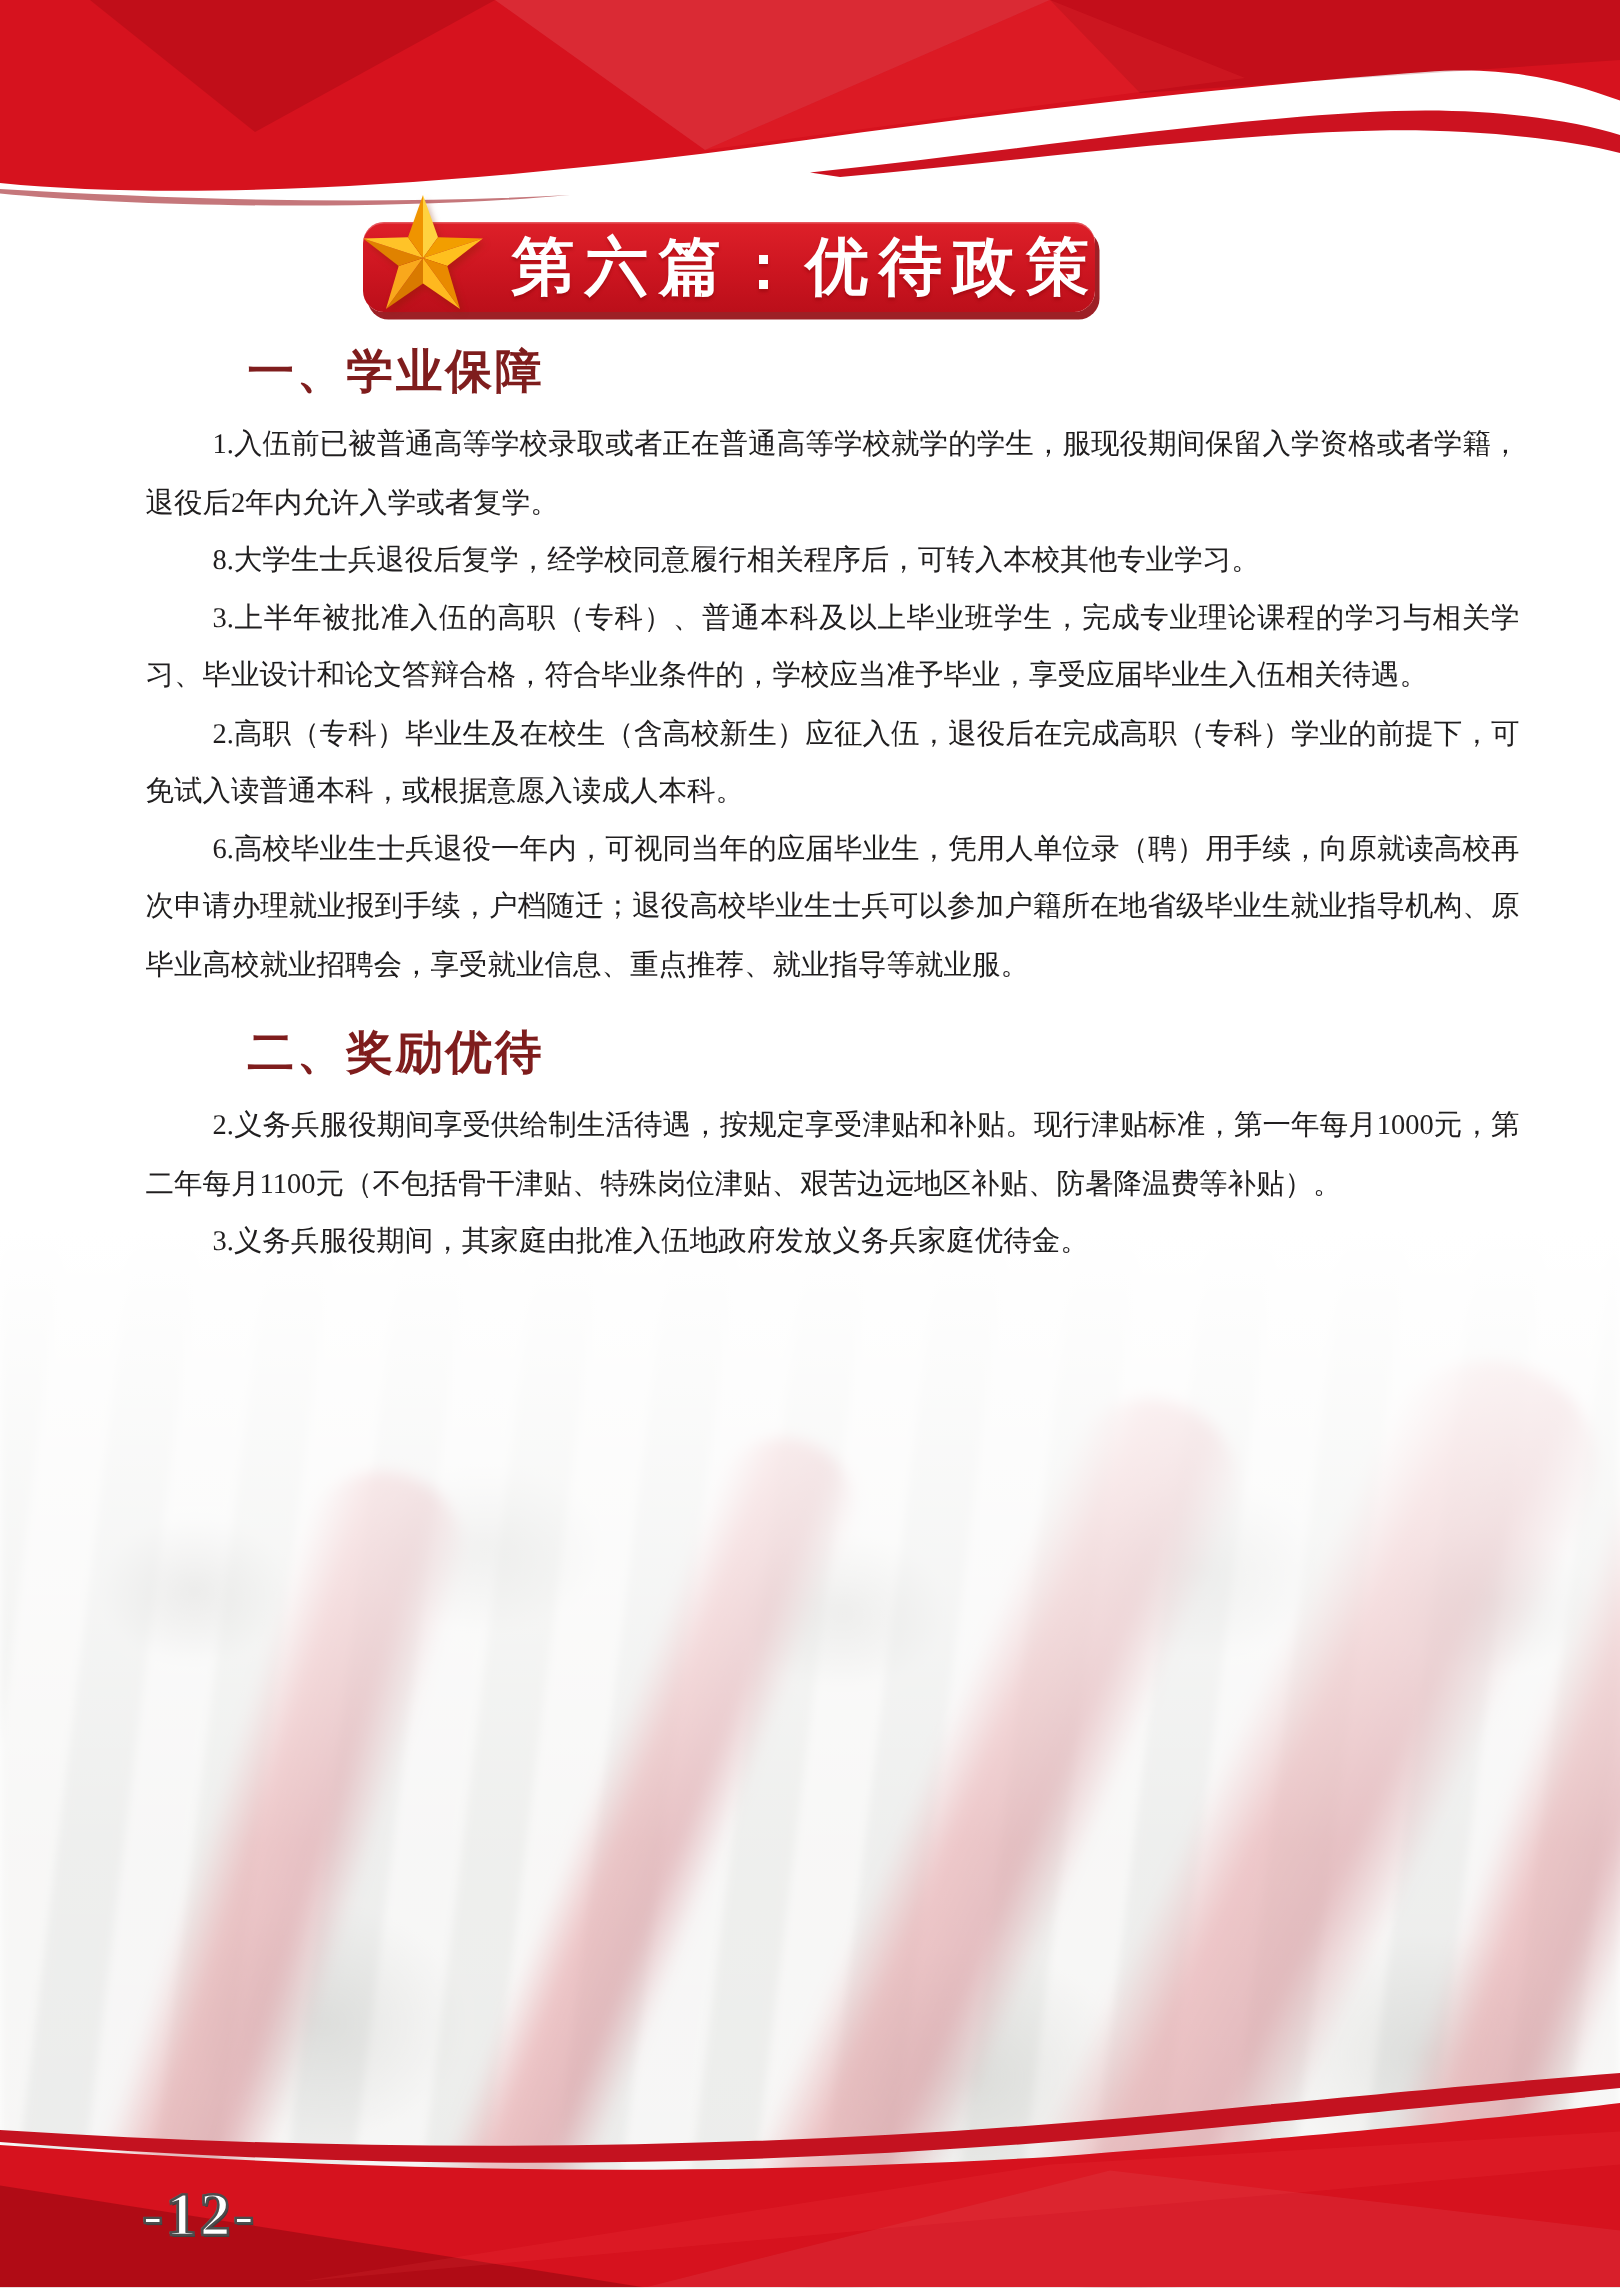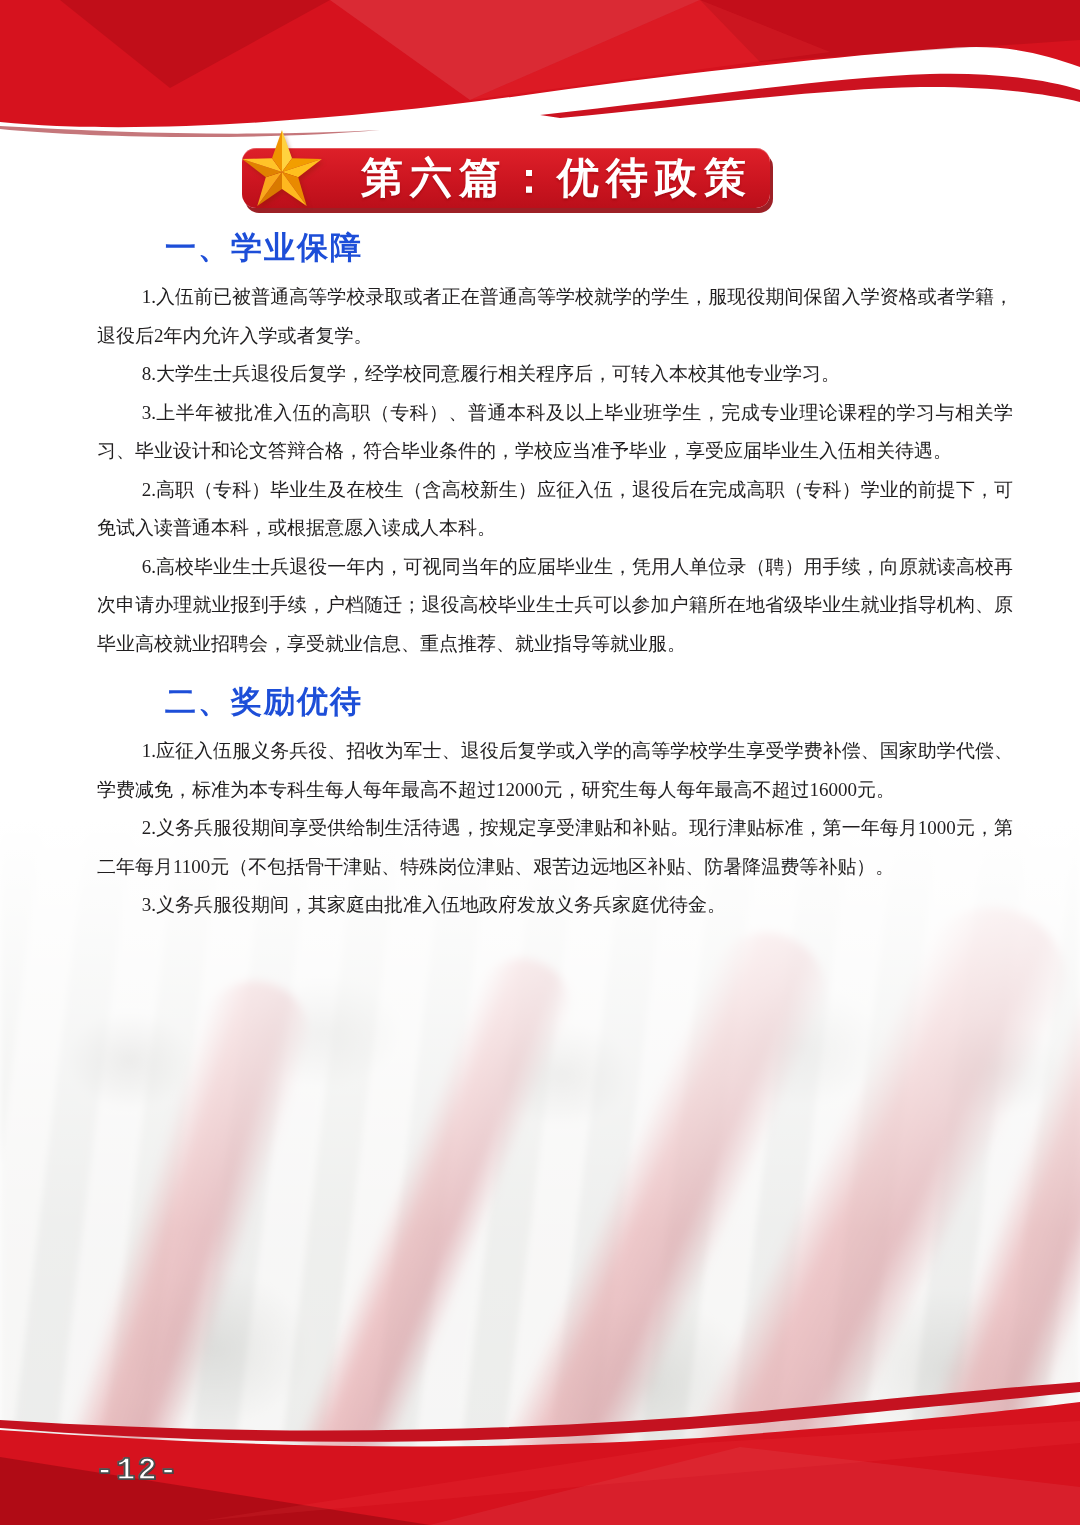--- a/index.html
+++ b/index.html
@@ -5,42 +5,42 @@
   html,body{margin:0;padding:0;background:#e9e9e9;}
   .page{
     position:relative;width:1080px;height:1525px;margin:0 auto;
     background:#ffffff;overflow:hidden;
     font-family:"Liberation Serif","DejaVu Serif",serif;
   }
   
   .header-svg{position:absolute;top:0;left:0;z-index:4;pointer-events:none;}
   
   .banner{
-    position:absolute;left:242px;top:148px;width:528px;height:60px;z-index:6;
+    position:absolute;left:242px;top:148px;width:488px;height:60px;z-index:6;
     background:linear-gradient(180deg,#de2029 0%,#cc1520 55%,#bb0f1a 100%);
     border-radius:14px;
     box-shadow:3px 5px 0 rgba(146,8,14,.9), inset 0 1px 0 rgba(255,255,255,.25);
     display:flex;align-items:center;justify-content:center;
     padding-left:102px;box-sizing:border-box;
   }
   .banner-title{
     color:#ffffff;font-family:"Liberation Sans","DejaVu Sans",sans-serif;
     font-weight:bold;font-size:42px;letter-spacing:7px;line-height:60px;
     text-shadow:0 2px 2px rgba(120,0,6,.35);white-space:nowrap;
   }
   .star-svg{position:absolute;left:236px;top:124px;z-index:7;
     filter:drop-shadow(2px 3px 2px rgba(130,30,0,.35));pointer-events:none;}
   
   .content{
     position:absolute;left:97px;top:226px;width:916px;z-index:3;
     color:#201e1f;text-align:justify;
   }
   .content h2{
     font-family:"Liberation Sans","DejaVu Sans",sans-serif;
-    color:#1d4ed8;font-size:31px;line-height:40px;font-weight:bold;
+    color:#7f1d1d;font-size:31px;line-height:40px;font-weight:bold;
     margin:2px 0 10px 68px;letter-spacing:2px;
   }
   .content h2.second{margin-top:19px;}
   .content p{
     margin:0;font-size:19px;line-height:38.5px;text-indent:2.35em;
     letter-spacing:0px;
   }
   
   .photo{position:absolute;left:0;top:820px;width:1080px;height:705px;z-index:1;overflow:hidden;}
   .photo-base{
@@ -68,22 +68,22 @@
   .sash.s5{left:990px;top:130px;width:110px;height:600px;transform:rotate(20deg);}
   .photo-fade{position:absolute;inset:0;
     background:linear-gradient(180deg,
       rgba(255,255,255,1) 0%, rgba(255,255,255,.92) 12%,
       rgba(255,255,255,.78) 32%, rgba(255,255,255,.60) 58%,
       rgba(255,255,255,.52) 100%);}
   
   .footer-svg{position:absolute;left:0;bottom:0;z-index:5;pointer-events:none;}
   .page-number{
     position:absolute;left:95px;top:1452px;z-index:8;
-    font-family:Liberation Mono, monospace;
-    font-size:32px;font-weight:bold;color:#ffffff;letter-spacing:2px;
+    font-family:Liberation Serif, serif;
+    font-size:41px;font-weight:bold;color:#ffffff;letter-spacing:2px;
     -webkit-text-stroke:1.6px #4c4c4c;
     text-shadow:1px 1px 0 #3f3f3f, -1px -1px 0 #6a6a6a;
   }
 </style>
 </head>
 <body>
 
 <div class="page">
 
   <div class="photo">
@@ -123,21 +123,20 @@
   </svg>
 
   <div class="content">
     <h2>一、学业保障</h2>
     <p>1.入伍前已被普通高等学校录取或者正在普通高等学校就学的学生，服现役期间保留入学资格或者学籍，退役后2年内允许入学或者复学。</p>
     <p>8.大学生士兵退役后复学，经学校同意履行相关程序后，可转入本校其他专业学习。</p>
     <p>3.上半年被批准入伍的高职（专科）、普通本科及以上毕业班学生，完成专业理论课程的学习与相关学习、毕业设计和论文答辩合格，符合毕业条件的，学校应当准予毕业，享受应届毕业生入伍相关待遇。</p>
     <p>2.高职（专科）毕业生及在校生（含高校新生）应征入伍，退役后在完成高职（专科）学业的前提下，可免试入读普通本科，或根据意愿入读成人本科。</p>
     <p>6.高校毕业生士兵退役一年内，可视同当年的应届毕业生，凭用人单位录（聘）用手续，向原就读高校再次申请办理就业报到手续，户档随迁；退役高校毕业生士兵可以参加户籍所在地省级毕业生就业指导机构、原毕业高校就业招聘会，享受就业信息、重点推荐、就业指导等就业服。</p>
     <h2 class="second">二、奖励优待</h2>
-    <p>1.应征入伍服义务兵役、招收为军士、退役后复学或入学的高等学校学生享受学费补偿、国家助学代偿、学费减免，标准为本专科生每人每年最高不超过12000元，研究生每人每年最高不超过16000元。</p>
     <p>2.义务兵服役期间享受供给制生活待遇，按规定享受津贴和补贴。现行津贴标准，第一年每月1000元，第二年每月1100元（不包括骨干津贴、特殊岗位津贴、艰苦边远地区补贴、防暑降温费等补贴）。</p>
     <p>3.义务兵服役期间，其家庭由批准入伍地政府发放义务兵家庭优待金。</p>
   </div>
 
   <svg class="footer-svg" width="1080" height="200" viewBox="0 0 200 ???" style="height:200px">
   </svg>
   <svg class="footer-svg" width="1080" height="200" viewBox="0 0 1080 200">
     <path d="M0,95 C250,111 500,109 750,87 C900,73 1000,63 1080,57 L1080,67 C1000,75 900,85 750,99 C500,121 250,123 0,103 Z" fill="#c41220"></path>
     <path d="M0,105 C250,123 450,127 700,113 C880,99 1000,87 1080,77 L1080,200 L0,200 Z" fill="#d6121e"></path>
     <polygon points="0,200 0,132 430,200" fill="rgba(130,5,12,0.45)"></polygon>

